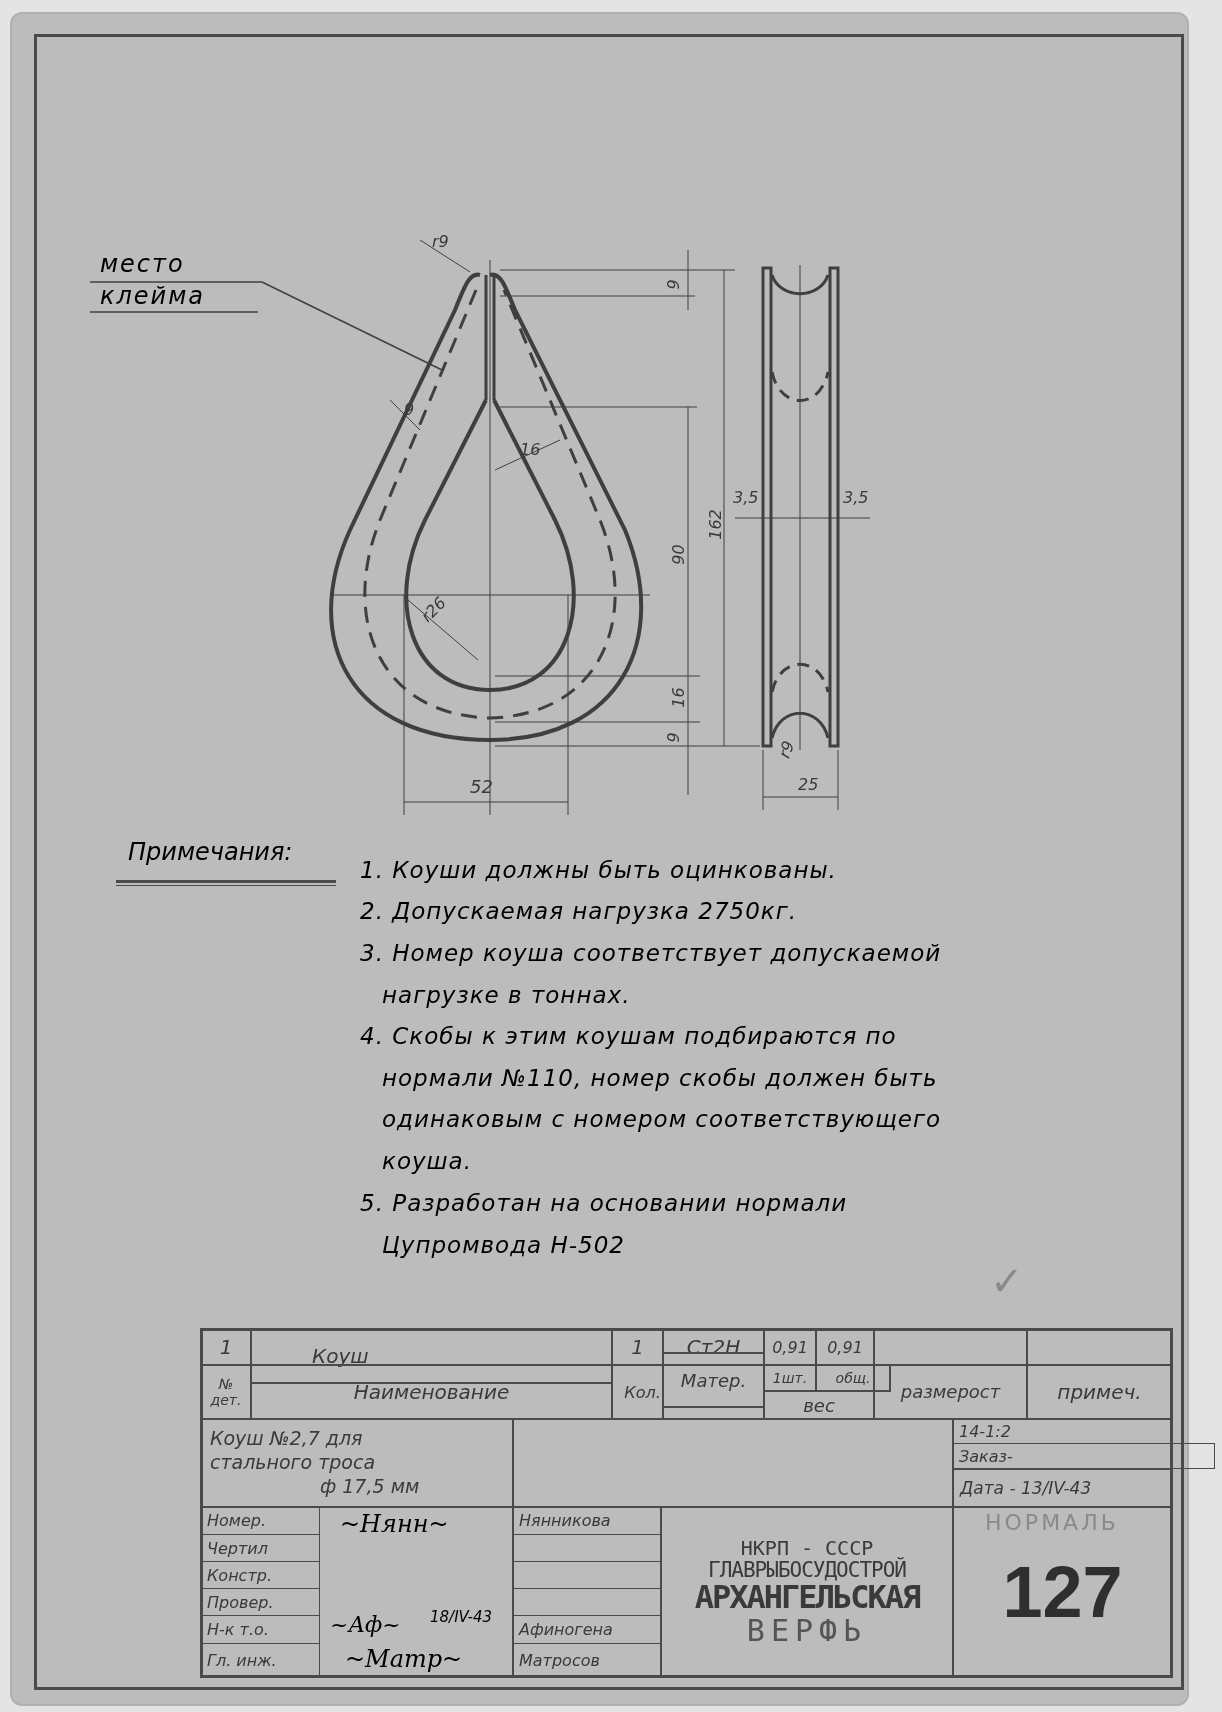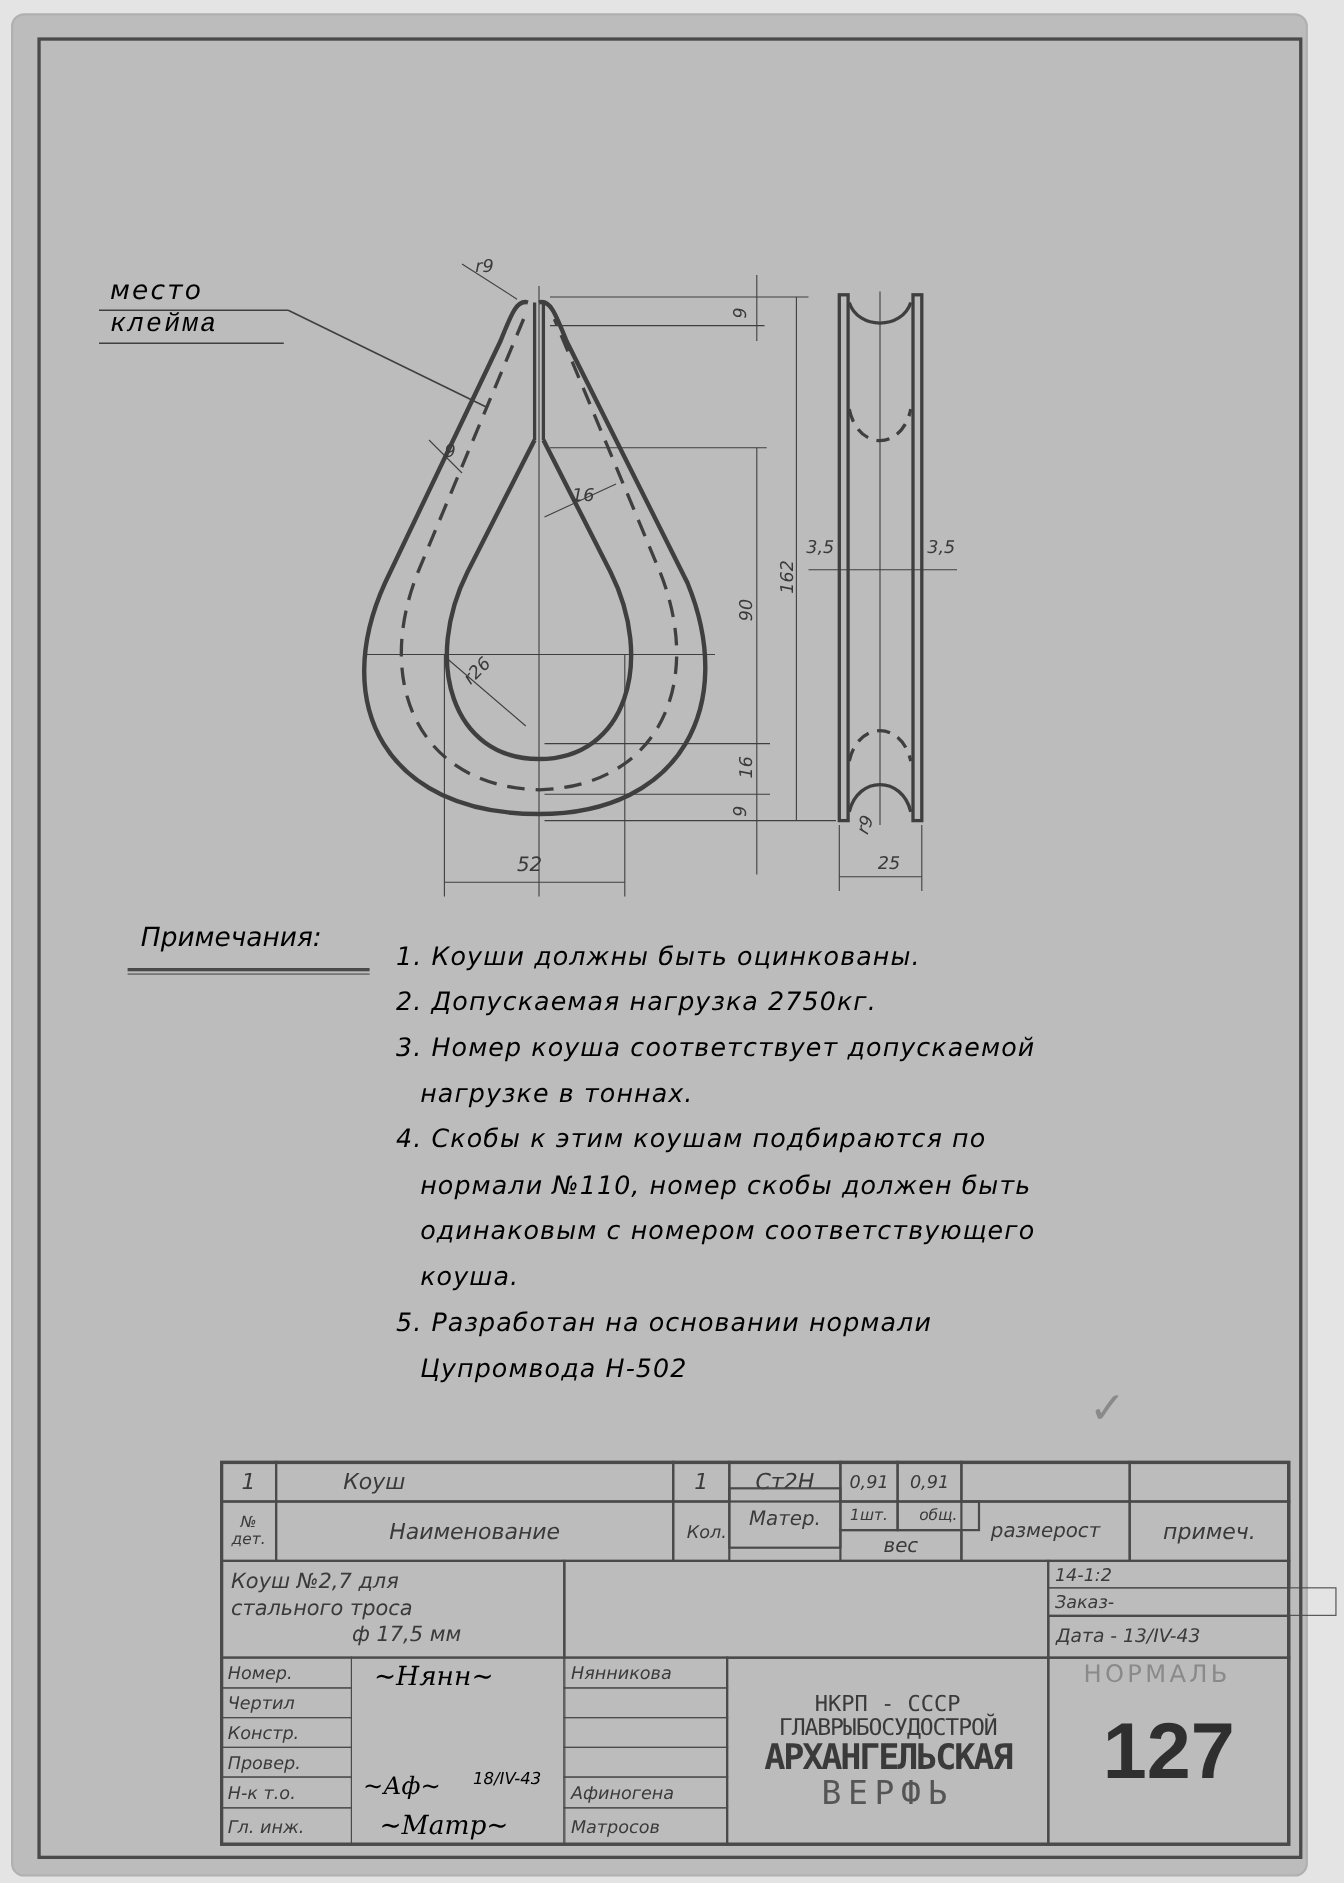--- a/index.html
+++ b/index.html
@@ -5,21 +5,21 @@
   html, body { margin:0; padding:0; }
   body { width:1222px; height:1712px; background:#e4e4e4; position:relative; overflow:hidden;
          font-family:"DejaVu Sans", sans-serif; color:#3a3a3a; }
   .sheet { position:absolute; left:12px; top:14px; width:1175px; height:1690px; background:#bcbcbc;
            border-radius:10px; box-shadow: 0 0 0 2px #b0b0b0; }
   .frame { position:absolute; left:34px; top:34px; width:1150px; height:1656px;
            border:3px solid #4a4a4a; box-sizing:border-box; }
   svg.drawing { position:absolute; left:0; top:0; }
   .hand { font-family:"DejaVu Sans", sans-serif; font-style:italic; color:#000000; position:absolute; white-space:nowrap; }
   .label-mesto { left:100px; top:250px; font-size:24px; letter-spacing:2px; }
-  .label-kleima { left:100px; top:282px; font-size:24px; letter-spacing:2px;font-family:Liberation Mono, monospace; }
+  .label-kleima { left:100px; top:282px; font-size:24px; letter-spacing:2px; }
   .notes-title { left:128px; top:838px; font-size:24px; }
   .notes-title-ul { position:absolute; left:116px; top:880px; width:220px; height:3px; background:#4a4a4a; }
   .notes-title-ul2 { position:absolute; left:116px; top:885px; width:220px; height:1px; background:#4a4a4a; }
   .note-line { font-size:23px; left:360px; letter-spacing:1px; }
   .dim { font-size:16px; position:absolute; font-style:italic; }
   
   .tb { position:absolute; left:200px; top:1328px; width:973px; height:350px; border:3px solid #4a4a4a; box-sizing:border-box; }
   .cell { position:absolute; box-sizing:border-box; border:2px solid #4a4a4a; display:flex; align-items:center; justify-content:center;
           font-style:italic; font-size:20px; color:#3a3a3a; overflow:hidden; white-space:nowrap; }
   .cell.left { justify-content:flex-start; padding-left:6px; }
@@ -113,21 +113,21 @@
 <div class="hand note-line" style="top:1106px;left:382px;">одинаковым с номером соответствующего</div>
 <div class="hand note-line" style="top:1148px;left:382px;">коуша.</div>
 <div class="hand note-line" style="top:1190px;">5. Разработан на основании нормали</div>
 <div class="hand note-line" style="top:1232px;left:382px;">Цупромвода Н-502</div>
 
 <div class="check">✓</div>
 
 <div class="tb"></div>
 
 <div class="cell" style="left:200px;top:1328px;width:52px;height:38px;">1</div>
-<div class="cell left" style="left:250px;top:1328px;width:363px;height:38px;padding-left:60px;">Коуш</div>
+<div class="cell left" style="left:250px;top:1328px;width:363px;height:56px;padding-left:60px;">Коуш</div>
 <div class="cell" style="left:611px;top:1328px;width:53px;height:38px;">1</div>
 <div class="cell" style="left:662px;top:1328px;width:103px;height:38px;">Ст2Н</div>
 <div class="cell" style="left:763px;top:1328px;width:54px;height:38px;font-size:16px;">0,91</div>
 <div class="cell" style="left:815px;top:1328px;width:60px;height:38px;font-size:16px;">0,91</div>
 <div class="cell" style="left:873px;top:1328px;width:155px;height:38px;"></div>
 <div class="cell" style="left:1026px;top:1328px;width:147px;height:38px;"></div>
 
 <div class="cell" style="left:200px;top:1364px;width:52px;height:56px;font-size:14px;white-space:normal;text-align:center;">№ дет.</div>
 <div class="cell" style="left:250px;top:1364px;width:363px;height:56px;">Наименование</div>
 <div class="cell" style="left:611px;top:1364px;width:53px;height:56px;font-size:16px;padding-left:10px;">Кол.</div>

